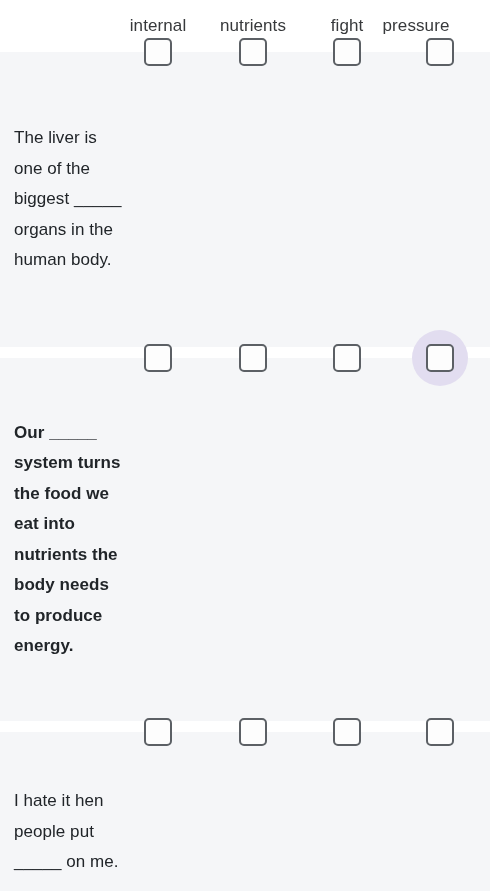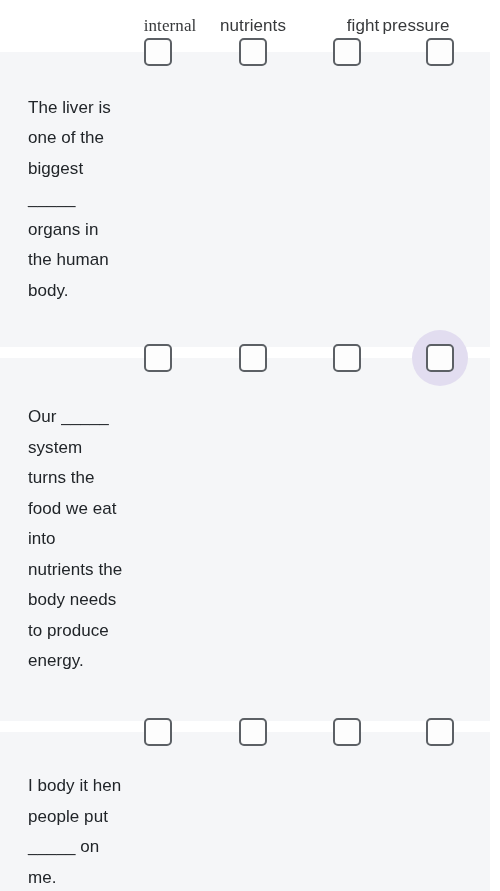--- a/index.html
+++ b/index.html
@@ -33,47 +33,47 @@
     position: absolute;
     top: 15px;
     font-size: 17px;
     line-height: 22px;
     color: #37393b;
     text-align: center;
     white-space: nowrap;
     transform: translateX(-50%);
     letter-spacing: 0.1px;
   }
-  .hdr-c0 { left: 170px; font-family: Liberation Serif, serif; }
+  .hdr-c0 { left: 158px; }
   .hdr-c1 { left: 253px; }
-  .hdr-c2 { left: 363px; }
+  .hdr-c2 { left: 347px; }
   .hdr-c3 { left: 416px; }
 
   
   .rows {
     position: relative;
     padding: 0;
   }
   .grid-row {
     position: relative;
     background: #f5f6f8;
     width: 490px;
     margin-bottom: 11px;
     display: flex;
     align-items: center;
     box-sizing: border-box;
   }
   .grid-row.row-0 { min-height: 295px; }
-  .grid-row.row-1 { min-height: 363px; }
+  .grid-row.row-1 { min-height: 363px; font-weight: bold; }
   .grid-row.row-2 { min-height: 200px; }
 
   .q-text {
     width: 132px;
     flex: 0 0 132px;
-    padding: 14px 8px 14px 28px;
+    padding: 14px 8px 14px 14px;
     box-sizing: border-box;
     font-size: 17px;
     line-height: 30.5px;
     color: #212529;
     word-break: break-word;
     overflow-wrap: break-word;
     letter-spacing: 0.05px;
   }
 
   .cells {
@@ -158,21 +158,21 @@
         <div class="cell cell-c2">
           <div class="checkbox"></div>
         </div>
         <div class="cell cell-c3 focused">
           <div class="checkbox"></div>
         </div>
       </div>
     </div>
 
     <div class="grid-row row-2">
-      <div class="q-text">I body it hen people put _____ on me.</div>
+      <div class="q-text">I hate it hen people put _____ on me.</div>
       <div class="cells">
         <div class="cell cell-c0">
           <div class="checkbox"></div>
         </div>
         <div class="cell cell-c1">
           <div class="checkbox"></div>
         </div>
         <div class="cell cell-c2">
           <div class="checkbox"></div>
         </div>

